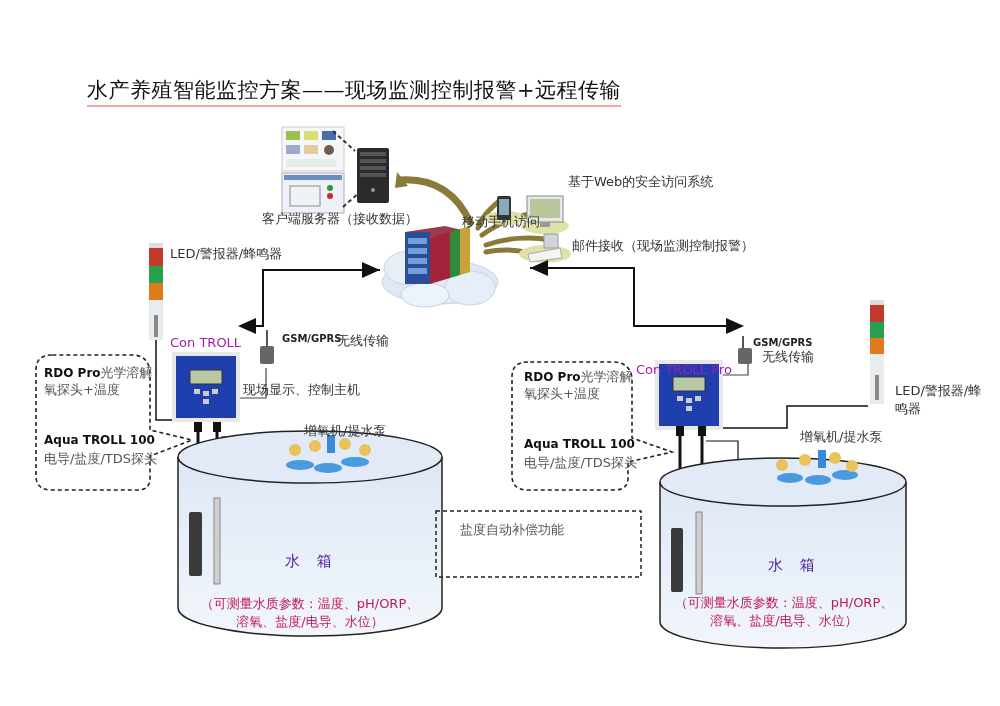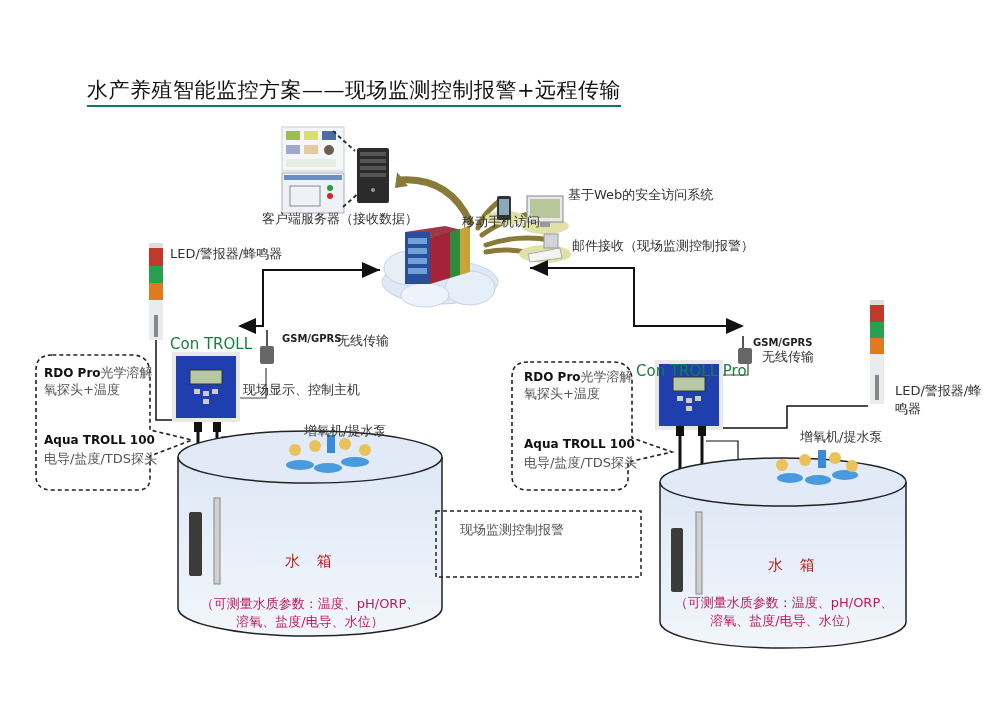--- a/index.html
+++ b/index.html
@@ -1,27 +1,27 @@
 <!DOCTYPE html>
 <html><head>
 <meta charset="utf-8">
 <style>
   html, body { margin:0; padding:0; background:#ffffff; }
   body { width:1000px; height:706px; position:relative; overflow:hidden;
          font-family: "DejaVu Sans", sans-serif; color:#333; }
   .abs { position:absolute; }
   .title { left:87px; top:76px; font-family:"DejaVu Serif", serif; font-size:21px; color:#111;
-           border-bottom:2px solid #0f766e; padding-bottom:1px; letter-spacing:0.5px; white-space:nowrap; }
+           border-bottom:2px solid #fca5a5; padding-bottom:1px; letter-spacing:0.5px; white-space:nowrap; }
   .lbl { font-size:13px; color:#333; white-space:nowrap; }
   .lbl-s { font-size:10px; font-weight:bold; color:#222; white-space:nowrap; }
   .lbl-b { font-size:12px; font-weight:bold; color:#111; white-space:nowrap; }
   .lbl-g { font-size:13px; color:#555; white-space:nowrap;text-align:right; }
   .tank-text { font-size:13px; color:#be185d; text-align:center; line-height:18px; }
-  .tank-name { font-size:15px; color:#b91c1c; letter-spacing:6px; }
-  .device-name { font-size:15px; color:#15803d; white-space:nowrap; }
+  .tank-name { font-size:15px; color:#4c1d95; letter-spacing:6px; }
+  .device-name { font-size:13px; color:#a21caf; white-space:nowrap; }
   svg#diagram { position:absolute; left:0; top:0; }
 </style>
 </head>
 <body>
 
 <div class="abs title">水产养殖智能监控方案——现场监测控制报警+远程传输</div>
 
 <svg id="diagram" width="1000" height="706" viewBox="0 0 1000 706">
   <defs>
     <marker id="arrowBlk" markerWidth="10" markerHeight="10" refX="8" refY="5" orient="auto">
@@ -202,21 +202,21 @@
   <rect x="671" y="528" width="12" height="64" rx="2" fill="#3b3b3b"></rect>
   <rect x="696" y="512" width="6" height="82" fill="#d0d0d0" stroke="#888"></rect>
 
   <path d="M528 362 Q 512 362 512 377 L 512 476 Q 512 490 528 490 L 614 490 Q 628 490 628 478 L 628 462 L 672 452 L 632 438 L 632 378 Q 630 362 612 362 Z" fill="none" stroke="#222" stroke-width="1.6" stroke-dasharray="4,3"></path>
 
   <rect x="436" y="511" width="205" height="66" fill="none" stroke="#222" stroke-width="1.5" stroke-dasharray="4,3"></rect>
 </svg>
 
 <div class="abs lbl" style="left:262px;top:210px;text-align:right;">客户端服务器（接收数据）</div>
 <div class="abs lbl" style="left:462px;top:178px;margin-top:35px;">移动手机访问</div>
-<div class="abs lbl" style="left:568px;top:186px;">基于Web的安全访问系统</div>
+<div class="abs lbl" style="left:568px;top:173px;">基于Web的安全访问系统</div>
 <div class="abs lbl" style="left:572px;top:237px;">邮件接收（现场监测控制报警）</div>
 
 <div class="abs lbl" style="left:170px;top:245px;">LED/警报器/蜂鸣器</div>
 <div class="abs device-name" style="left:170px;top:335px;">Con TROLL</div>
 <div class="abs lbl-s" style="left:282px;top:333px;">GSM/GPRS</div>
 <div class="abs lbl" style="left:337px;top:332px;">无线传输</div>
 <div class="abs lbl" style="left:243px;top:381px;">现场显示、控制主机</div>
 <div class="abs lbl" style="left:304px;top:422px;">增氧机/提水泵</div>
 <div class="abs" style="left:44px;top:364px;line-height:16px;">
   <span class="lbl-b">RDO Pro</span><span class="lbl-g">光学溶解</span><br>
@@ -248,14 +248,14 @@
   <span class="lbl-b">Aqua TROLL 100</span><br>
   <span class="lbl-g">电导/盐度/TDS探头</span>
 </div>
 <div class="abs tank-name" style="left:768px;top:556px;">水 箱</div>
 <div class="abs tank-text" style="left:662px;top:594px;width:244px;">
   <div>（可测量水质参数：温度、pH/ORP、</div>
   <div>溶氧、盐度/电导、水位）</div>
 </div>
 
 <div class="abs lbl-g" style="left:446px;top:519px;line-height:22px;">
-  <div style="padding-left:14px;">现场监测控制报警</div>
+  <div style="padding-left:14px;">盐度自动补偿功能</div>
 </div>
 
 </body></html>

